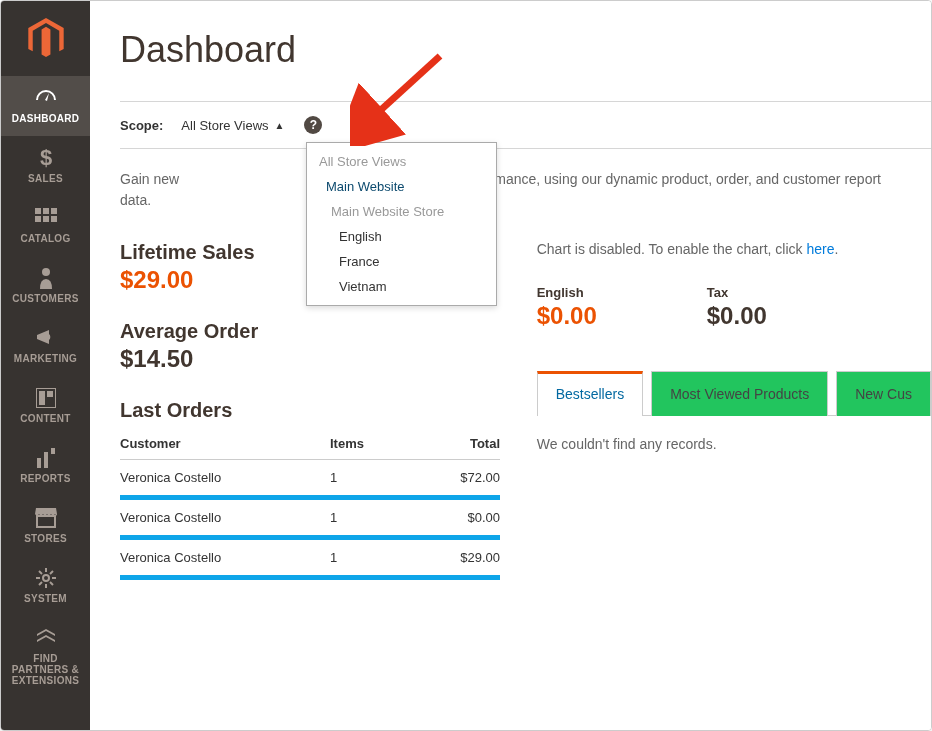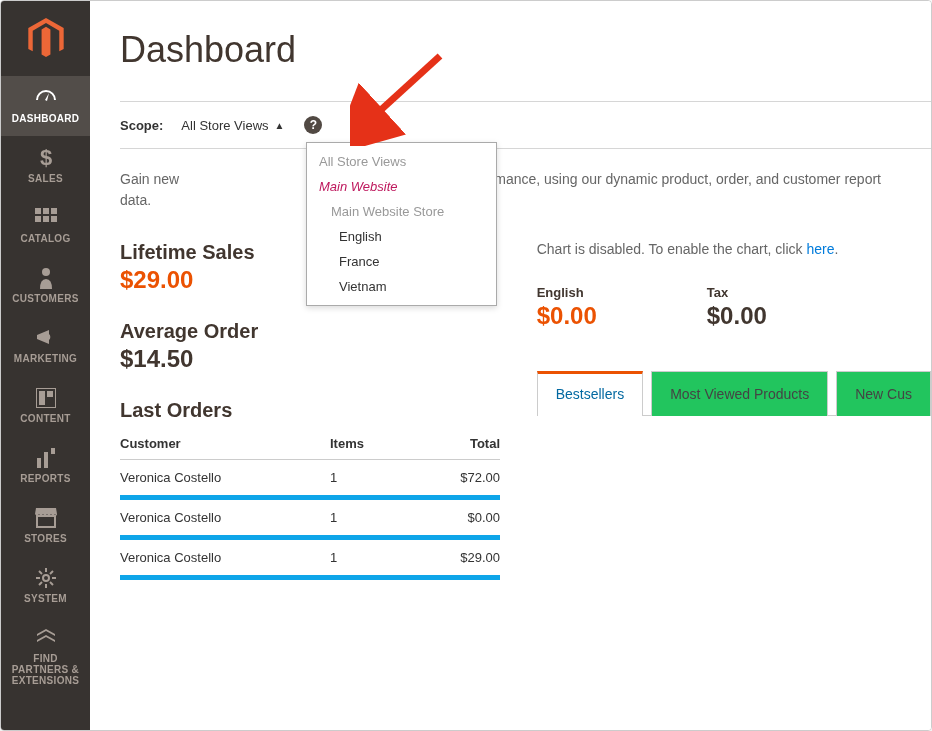--- a/index.html
+++ b/index.html
@@ -23,21 +23,21 @@
 
   .scope-row { display:flex; align-items:center; padding:14px 0; border-top:1px solid #d6d6d6; border-bottom:1px solid #d6d6d6; position:relative; }
   .scope-label { font-size:13px; font-weight:700; color:#333; margin-right:18px; }
   .scope-selector { display:flex; align-items:center; font-size:13px; color:#333; cursor:pointer; margin-right:20px; }
   .scope-selector .caret { margin-left:6px; font-size:10px; }
   .help-icon { width:18px; height:18px; border-radius:50%; background:#514943; color:#fff; font-size:12px; font-weight:700; display:flex; align-items:center; justify-content:center; }
 
   .scope-dropdown { position:absolute; left:186px; top:40px; width:191px; background:#fff; border:1px solid #aaa; box-shadow:0 2px 6px rgba(0,0,0,0.15); z-index:5; padding:6px 0; }
   .scope-dropdown .opt { padding:5px 12px; font-size:13px; color:#333; cursor:pointer; }
   .scope-dropdown .opt.lvl0 { color:#999; cursor:default; }
-  .scope-dropdown .opt.lvl1 { color:#be185d; padding-left:12px; cursor:default;font-style:italic; }
+  .scope-dropdown .opt.lvl1 { color:#0c4a6e; padding-left:19px; cursor:default; }
   .scope-dropdown .opt.lvl2 { color:#999; padding-left:24px; cursor:default; }
   .scope-dropdown .opt.lvl3 { padding-left:32px; }
 
   .arrow-annot { position:absolute; left:260px; top:45px; z-index:6; pointer-events:none; }
 
   .advanced { padding:20px 0 30px 0; position:relative; }
   .advanced h2 { font-size:19px; color:#41362f; font-weight:400; margin-bottom:8px; }
   .advanced p { font-size:14px; color:#666; line-height:1.5; }
 
   .stats-row { display:flex; }
@@ -293,18 +293,21 @@
               <div class="kpi-label">Tax</div>
               <div class="kpi-value dark">$0.00</div>
             </div>
           </div>
 
           <div class="tabs">
             <div class="tab active">Bestsellers</div>
             <div class="tab">Most Viewed Products</div>
             <div class="tab">New Cus</div>
           </div>
+          <div class="tab-content">
+            <p>We couldn't find any records.</p>
+          </div>
         </div>
       </div>
     </div>
   </div>
 
 </div>
 
 </body></html>

